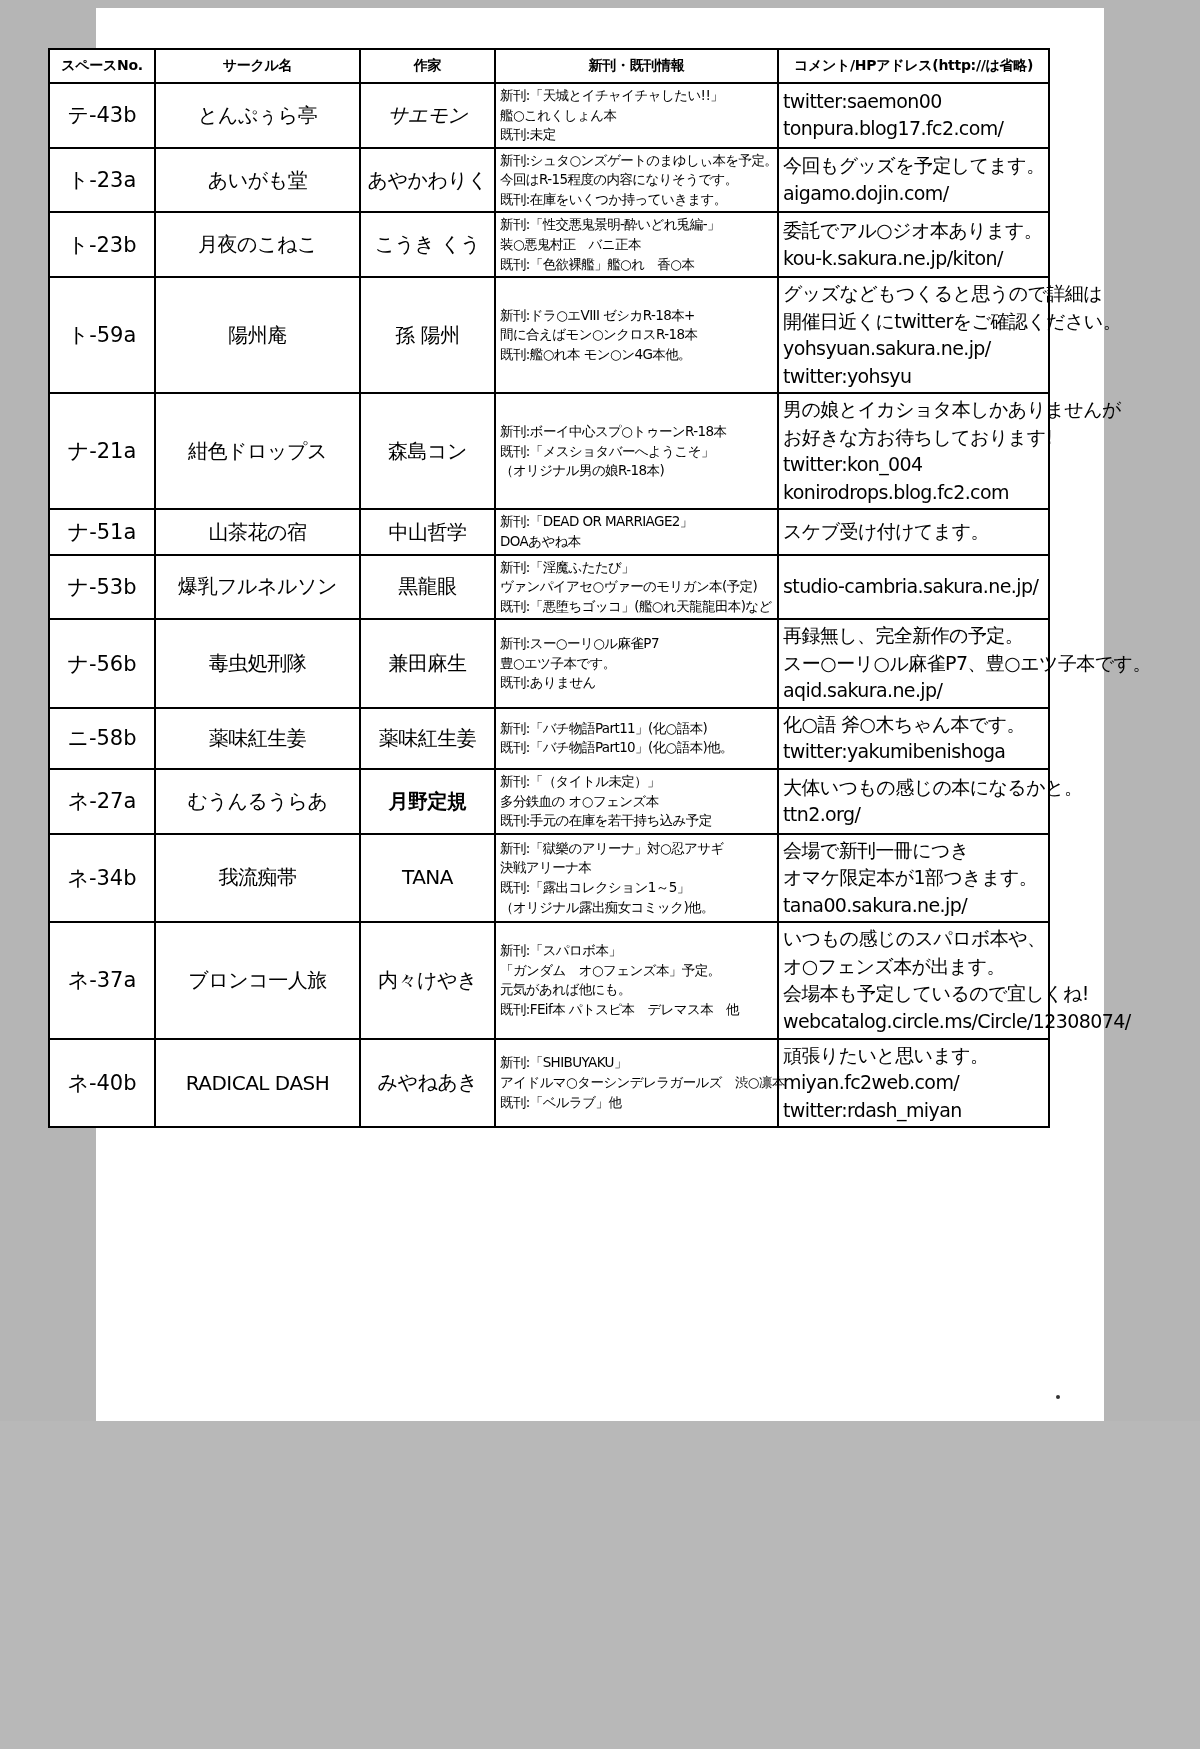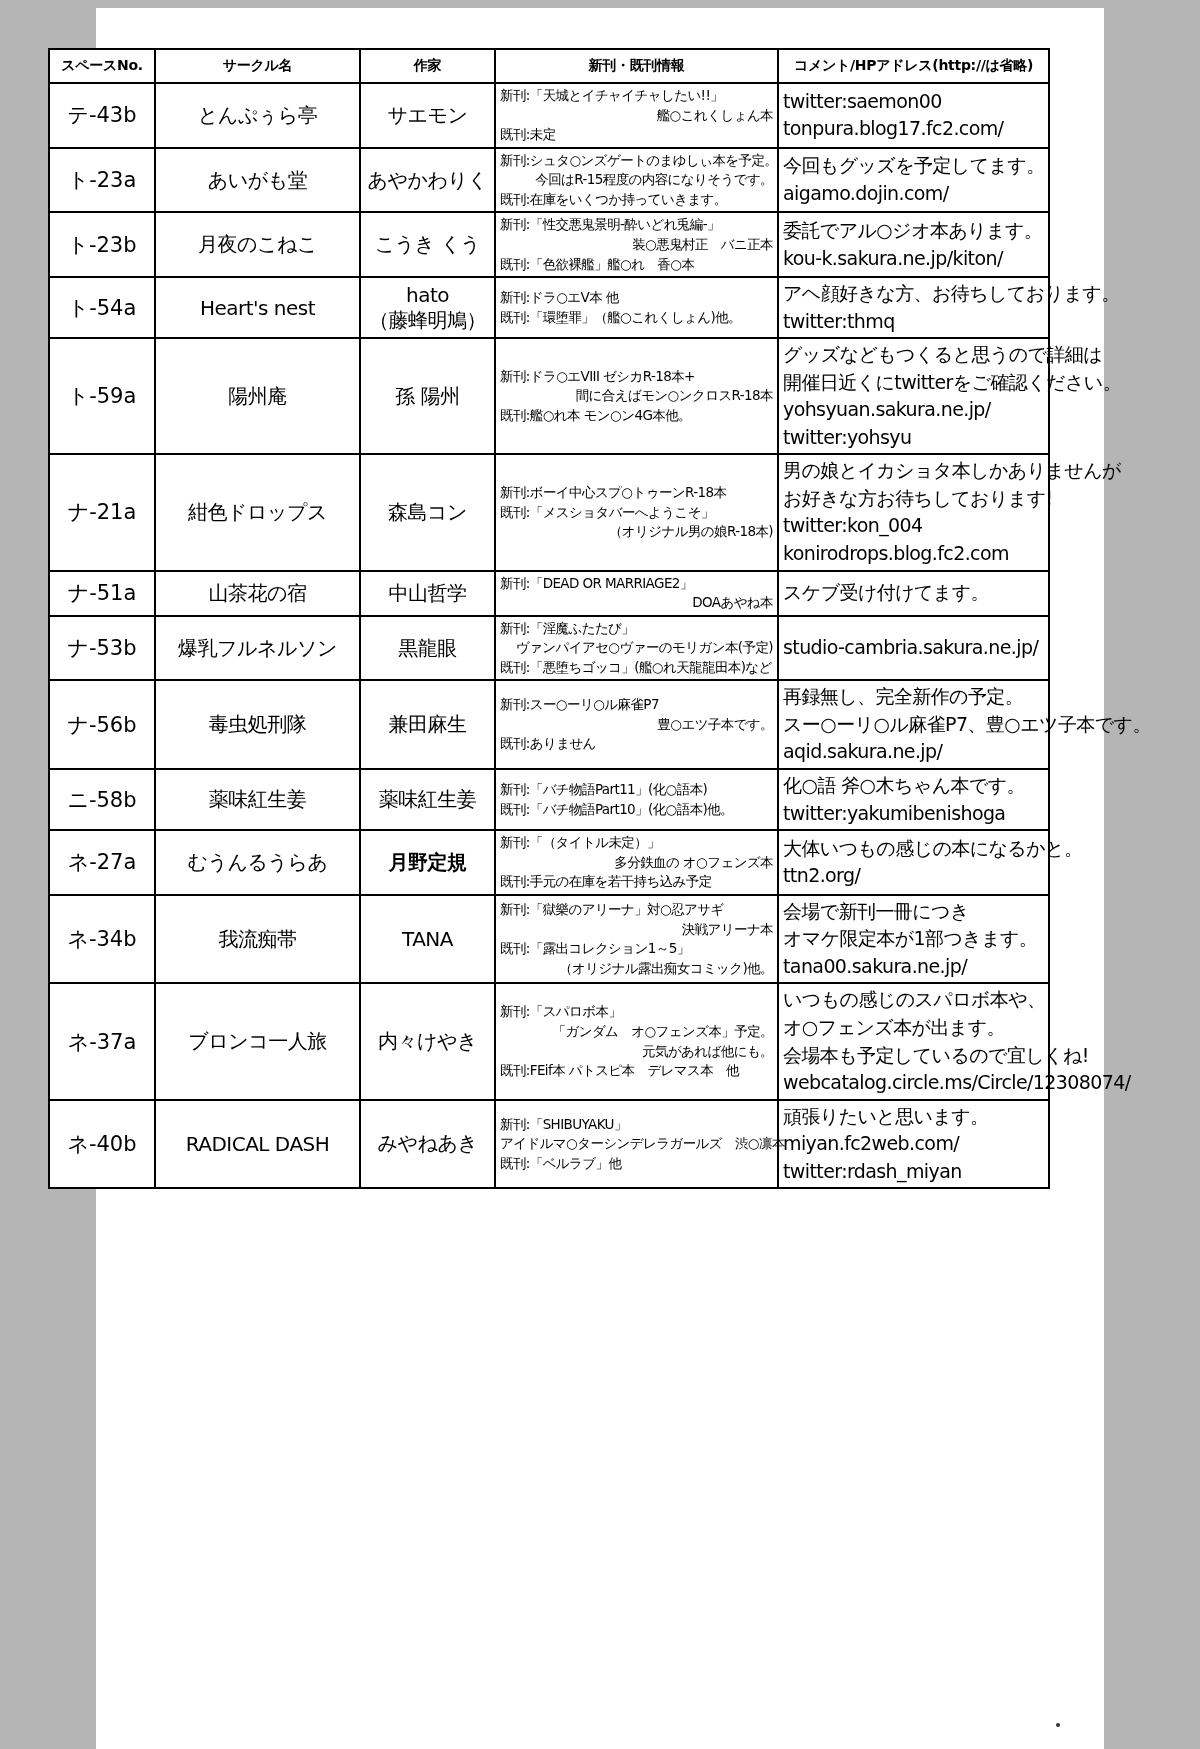--- a/index.html
+++ b/index.html
@@ -3,21 +3,21 @@
 <meta charset="utf-8">
 <style>
   html, body {
     margin: 0;
     padding: 0;
     background: #b8b8b8;
   }
   .page {
     position: relative;
     width: 1200px;
-    height: 1749px;
+    height: 1421px;
     background: #b5b5b5;
     font-family: "DejaVu Sans", "Liberation Sans", sans-serif;
     overflow: hidden;
   }
   
   .paper-band {
     position: absolute;
     left: 96px;
     top: 0;
     width: 1008px;
@@ -75,21 +75,21 @@
   }
   td.info {
     text-align: left;
     font-size: 13.5px;
     line-height: 1.45;
     letter-spacing: -0.6px;
     padding-left: 6px;
     padding-right: 4px;
   }
   td.info .ln { display: block; white-space: nowrap; }
-  td.info .center { text-align: right; }
+  td.info .center { text-align: left; }
   td.comment {
     text-align: left;
     font-size: 19px;
     line-height: 1.45;
     letter-spacing: -0.6px;
     padding-left: 8px;
     padding-right: 4px;
   }
   td.comment .ln { display: block; white-space: nowrap; }
 
@@ -136,21 +136,21 @@
           <th>作家</th>
           <th>新刊・既刊情報</th>
           <th>コメント/HPアドレス(http://は省略)</th>
         </tr>
       </thead>
       <tbody id="catalog-body">
           <tr>
             <td class="space">テ-43b</td>
             <td class="circle">とんぷぅら亭</td>
             <td class="author">
-              <span class="ln" style="display: block;">サエモン</span>
+              <span class="ln" style="display: block; font-style: italic;">サエモン</span>
             </td>
             <td class="info">
               <span class="ln">新刊:「天城とイチャイチャしたい!!」</span>
               <span class="ln center">艦○これくしょん本</span>
               <span class="ln">既刊:未定</span>
             </td>
             <td class="comment">
               <span class="ln">twitter:saemon00</span>
               <span class="ln">tonpura.blog17.fc2.com/</span>
             </td>
@@ -178,36 +178,20 @@
               <span class="ln" style="display: block;">こうき くう</span>
             </td>
             <td class="info">
               <span class="ln">新刊:「性交悪鬼景明-酔いどれ兎編-」</span>
               <span class="ln center">装○悪鬼村正　バニ正本</span>
               <span class="ln">既刊:「色欲裸艦」艦○れ　香○本</span>
             </td>
             <td class="comment">
               <span class="ln">委託でアル○ジオ本あります。</span>
               <span class="ln">kou-k.sakura.ne.jp/kiton/</span>
-            </td>
-          </tr>
-          <tr>
-            <td class="space">ト-54a</td>
-            <td class="circle">Heart's nest</td>
-            <td class="author">
-              <span class="ln" style="display: block;">hato</span>
-              <span class="ln" style="display: block;">（藤蜂明鳩）</span>
-            </td>
-            <td class="info">
-              <span class="ln">新刊:ドラ○エV本 他</span>
-              <span class="ln">既刊:「環堕罪」（艦○これくしょん)他。</span>
-            </td>
-            <td class="comment">
-              <span class="ln">アヘ顔好きな方、お待ちしております。</span>
-              <span class="ln">twitter:thmq</span>
             </td>
           </tr>
           <tr>
             <td class="space">ト-59a</td>
             <td class="circle">陽州庵</td>
             <td class="author">
               <span class="ln" style="display: block;">孫 陽州</span>
             </td>
             <td class="info">
               <span class="ln">新刊:ドラ○エVIII ゼシカR-18本+</span>

